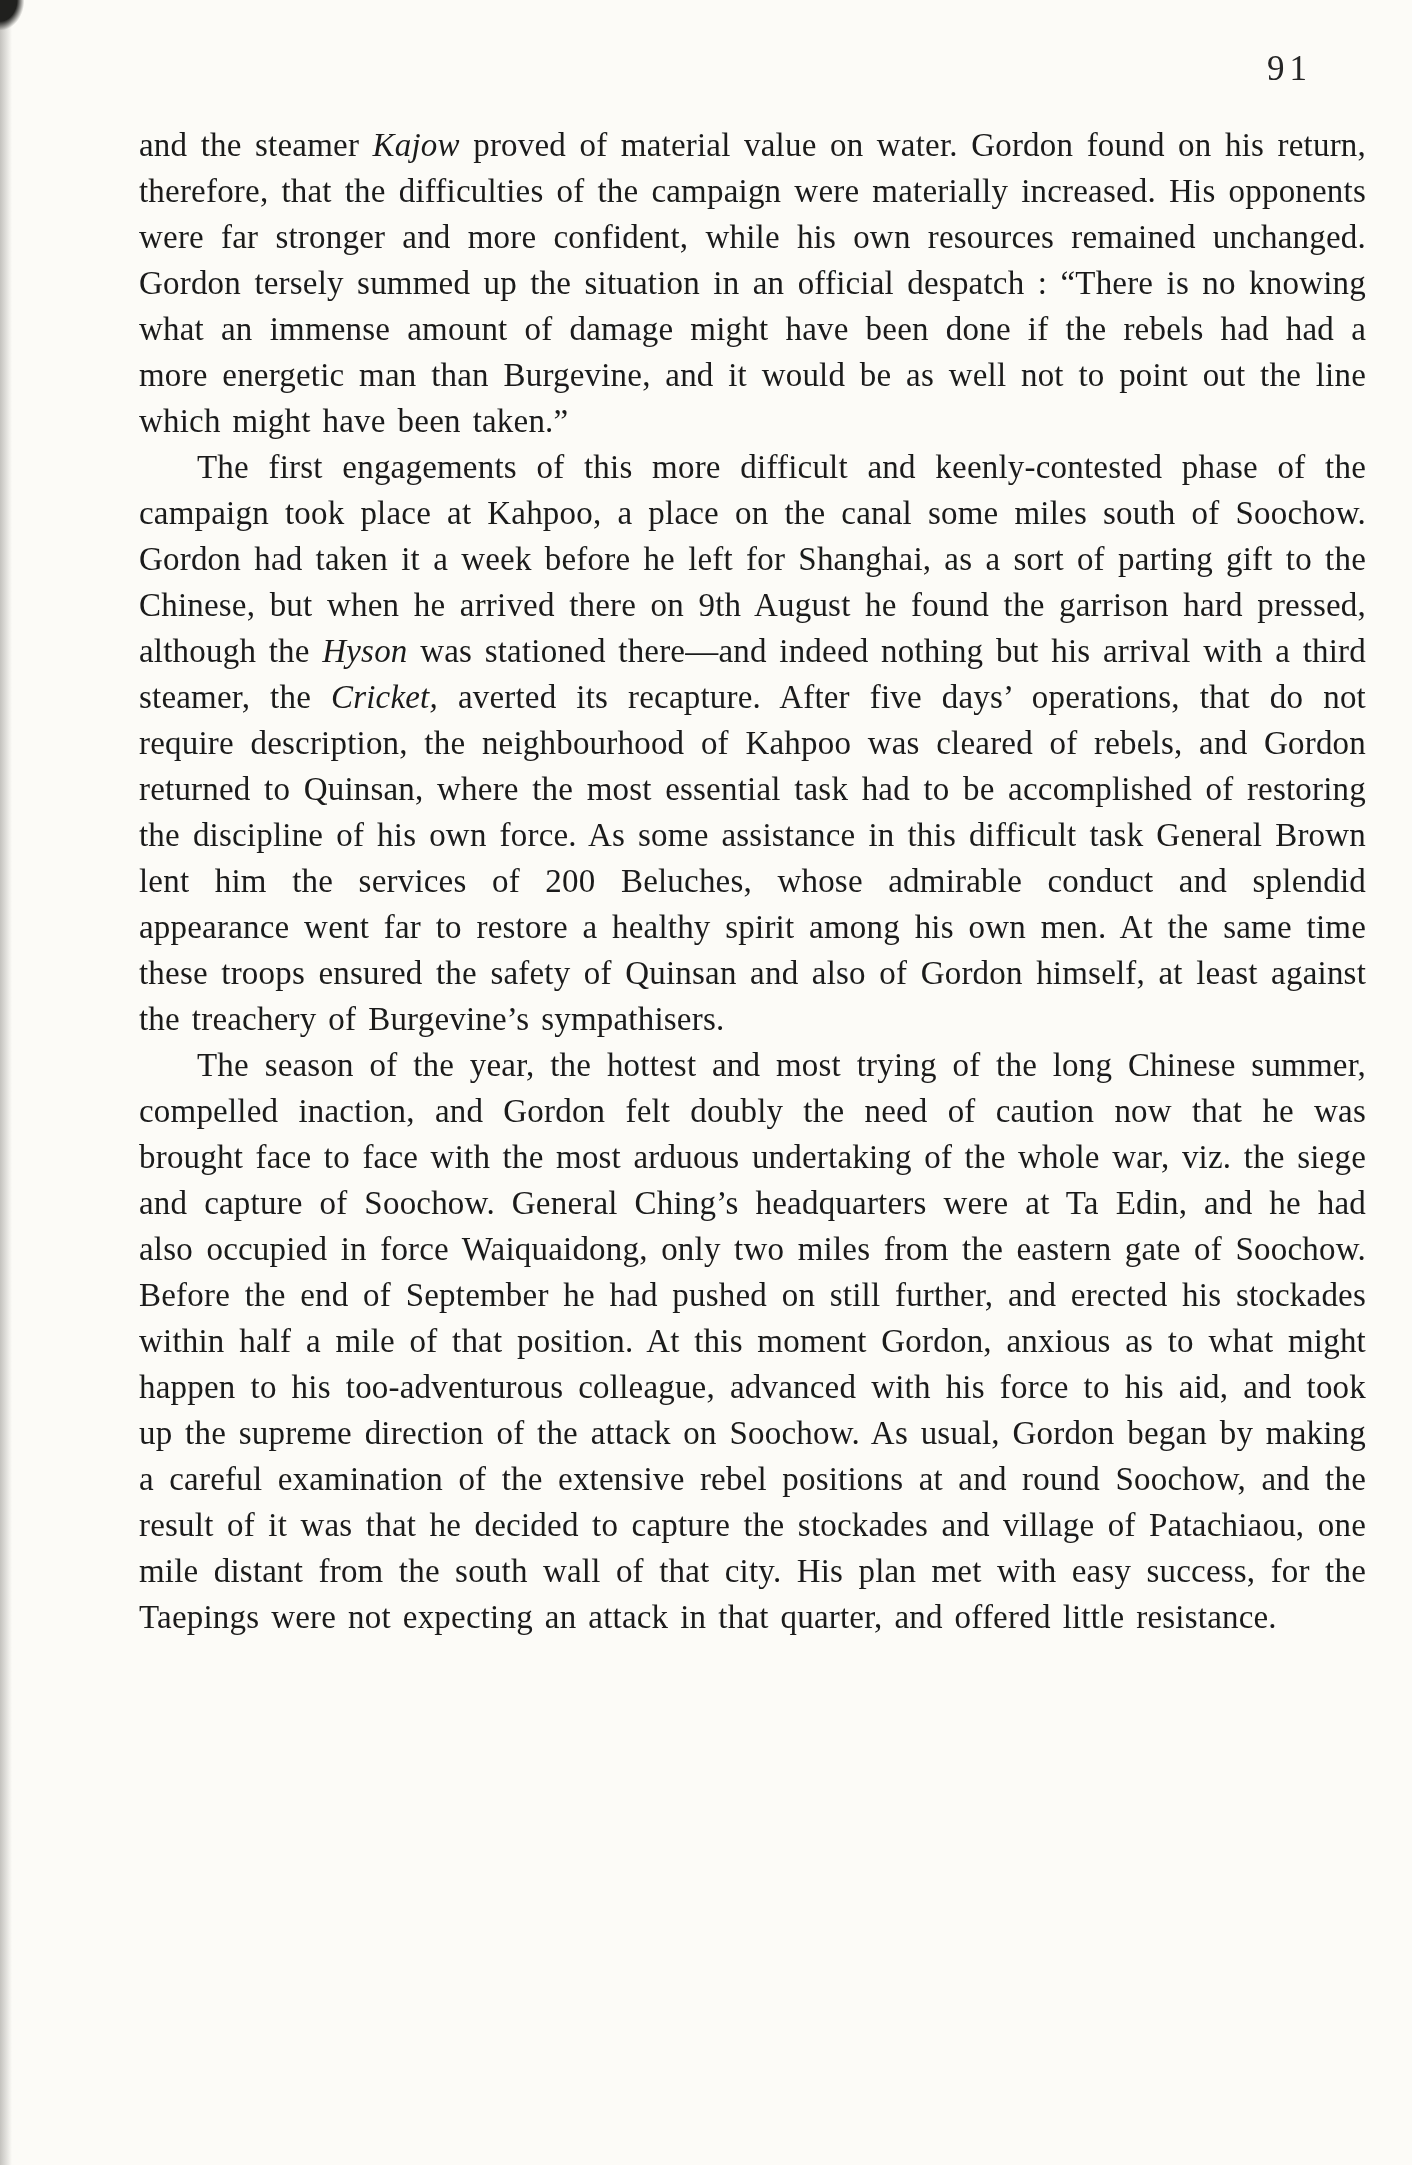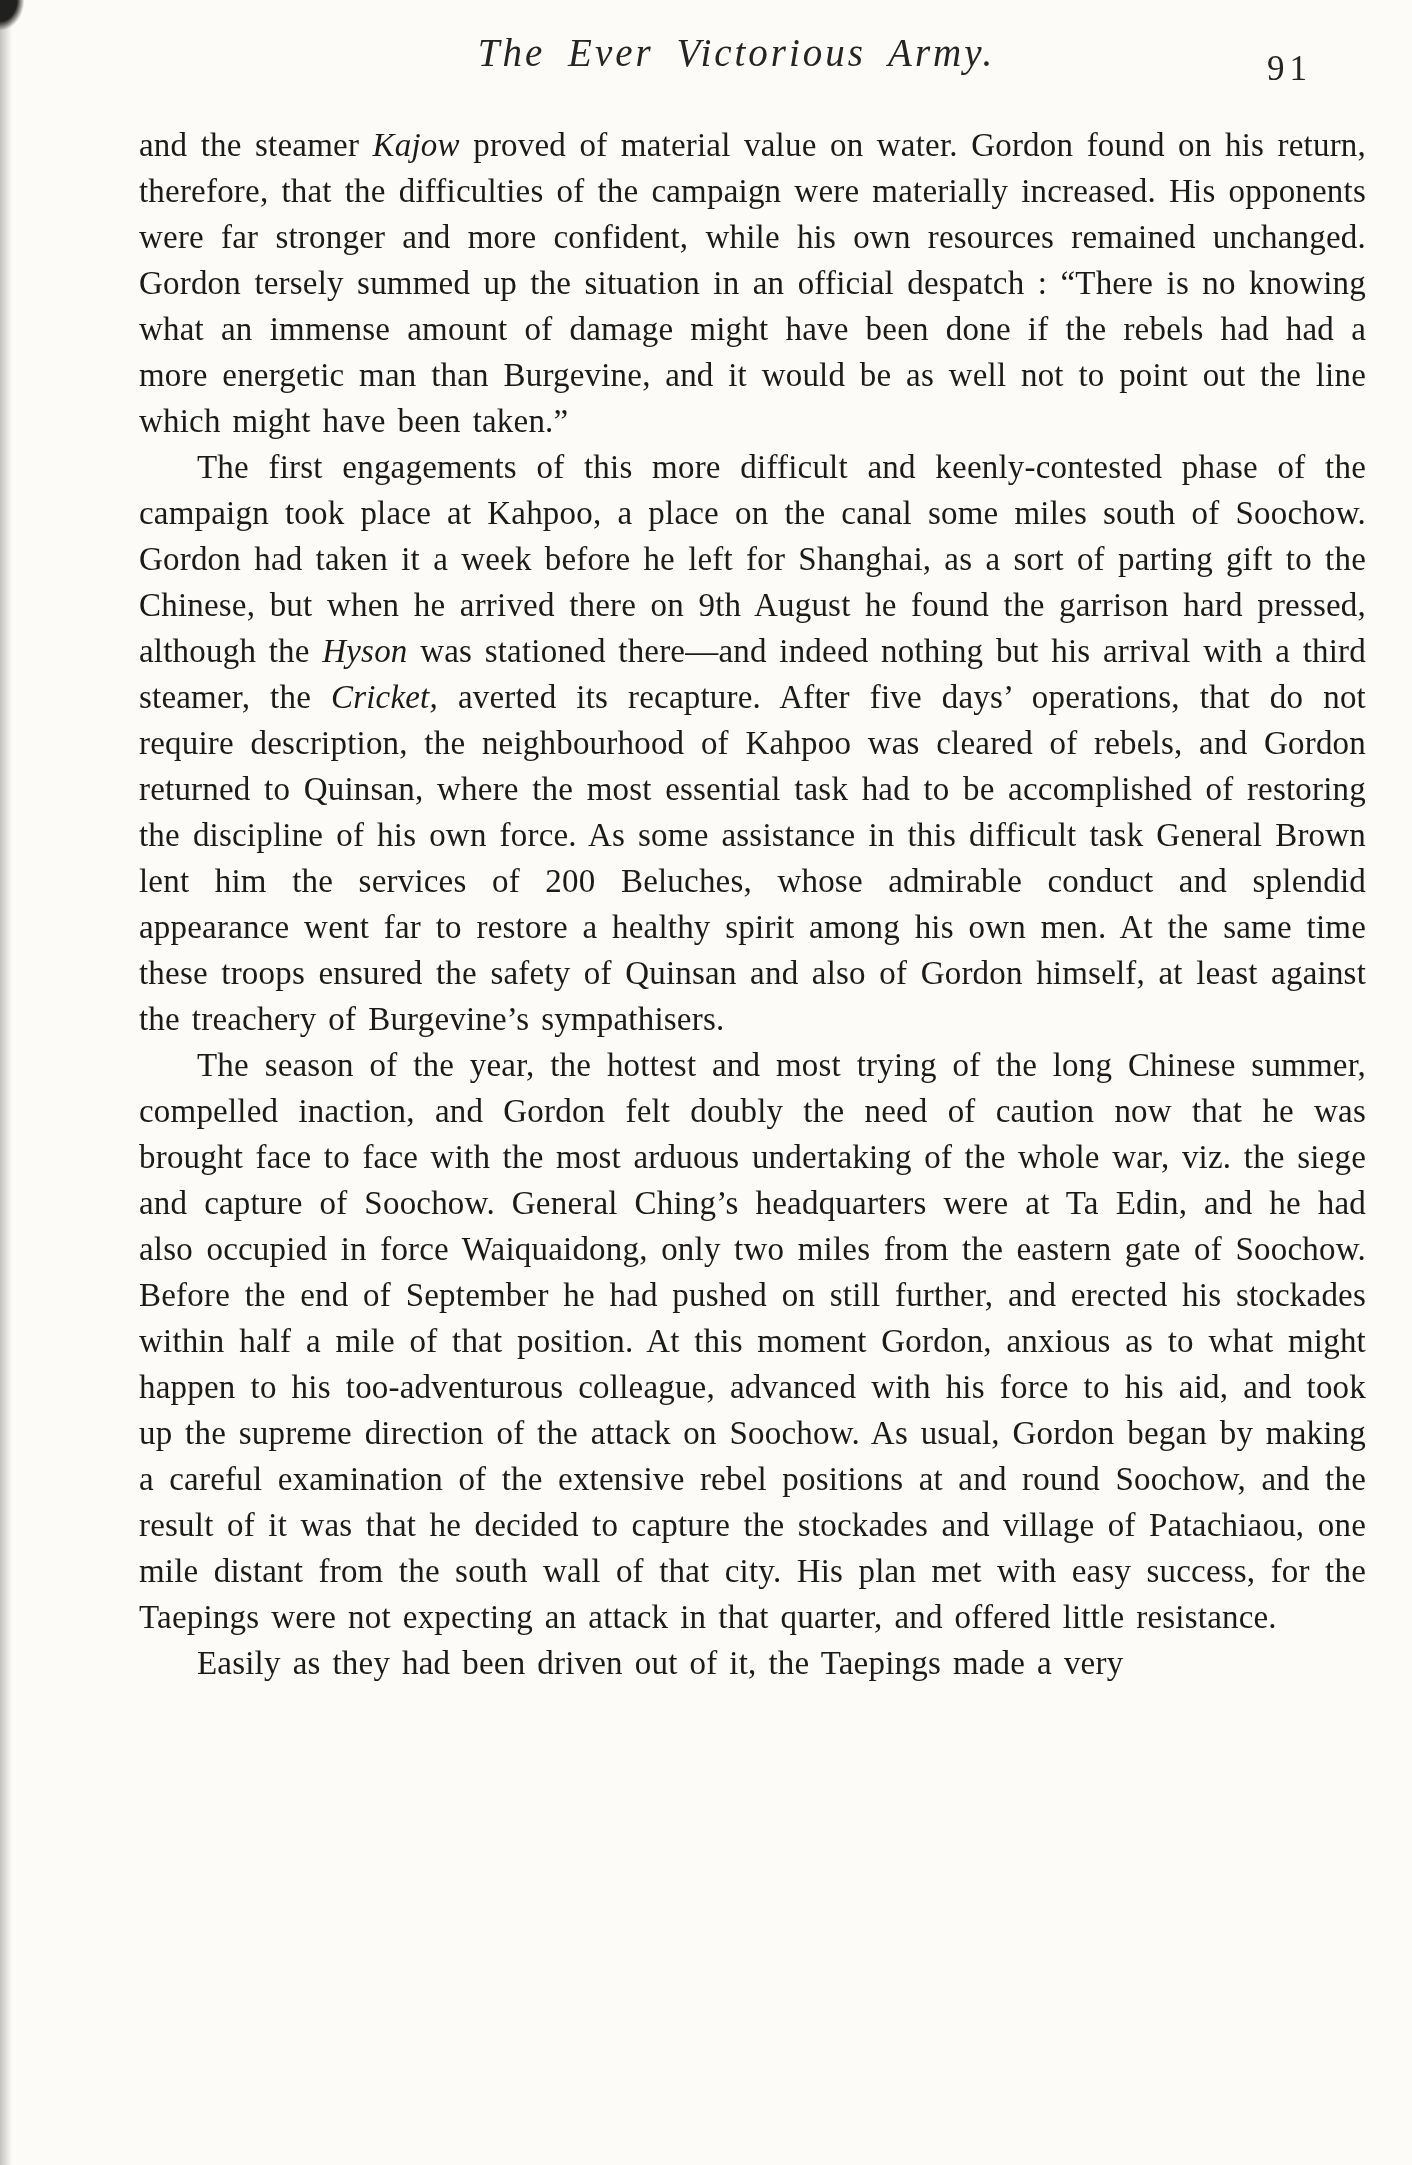--- a/index.html
+++ b/index.html
@@ -83,23 +83,21 @@
   }
 </style>
 </head>
 <body>
 
 <div class="page">
   <div class="left-edge-shadow"></div>
   <div class="corner-mark"></div>
 
   <div class="header">
-    <span class="running-title">The Ever Victorious Army.</span>
     <span class="page-number">91</span>
   </div>
 
   <div class="text-block">
       <p><span>and the steamer </span><span class="it">Kajow</span><span> proved of material value on water. Gordon found on his return, therefore, that the difficulties of the campaign were materially increased. His opponents were far stronger and more confident, while his own resources remained unchanged. Gordon tersely summed up the situation in an official despatch : “There is no knowing what an immense amount of damage might have been done if the rebels had had a more energetic man than Burgevine, and it would be as well not to point out the line which might have been taken.”</span></p>
       <p class="indent"><span>The first engagements of this more difficult and keenly-contested phase of the campaign took place at Kahpoo, a place on the canal some miles south of Soochow. Gordon had taken it a week before he left for Shanghai, as a sort of parting gift to the Chinese, but when he arrived there on 9th August he found the garrison hard pressed, although the </span><span class="it">Hyson</span><span> was stationed there—and indeed nothing but his arrival with a third steamer, the </span><span class="it">Cricket,</span><span> averted its recapture. After five days’ operations, that do not require description, the neighbourhood of Kahpoo was cleared of rebels, and Gordon returned to Quinsan, where the most essential task had to be accomplished of restoring the discipline of his own force. As some assistance in this difficult task General Brown lent him the services of 200 Beluches, whose admirable conduct and splendid appearance went far to restore a healthy spirit among his own men. At the same time these troops ensured the safety of Quinsan and also of Gordon himself, at least against the treachery of Burgevine’s sympathisers.</span></p>
       <p class="indent"><span>The season of the year, the hottest and most trying of the long Chinese summer, compelled inaction, and Gordon felt doubly the need of caution now that he was brought face to face with the most arduous undertaking of the whole war, viz. the siege and capture of Soochow. General Ching’s headquarters were at Ta Edin, and he had also occupied in force Waiquaidong, only two miles from the eastern gate of Soochow. Before the end of September he had pushed on still further, and erected his stockades within half a mile of that position. At this moment Gordon, anxious as to what might happen to his too-adventurous colleague, advanced with his force to his aid, and took up the supreme direction of the attack on Soochow. As usual, Gordon began by making a careful examination of the extensive rebel positions at and round Soochow, and the result of it was that he decided to capture the stockades and village of Patachiaou, one mile distant from the south wall of that city. His plan met with easy success, for the Taepings were not expecting an attack in that quarter, and offered little resistance.</span></p>
-      <p class="indent"><span>Easily as they had been driven out of it, the Taepings made a very</span></p>
     </div>
 </div>
 
 </body></html>

